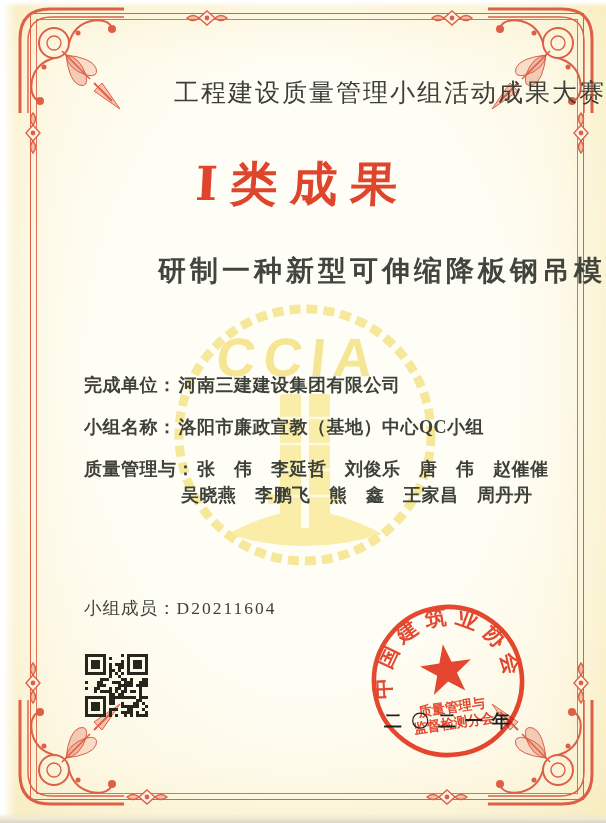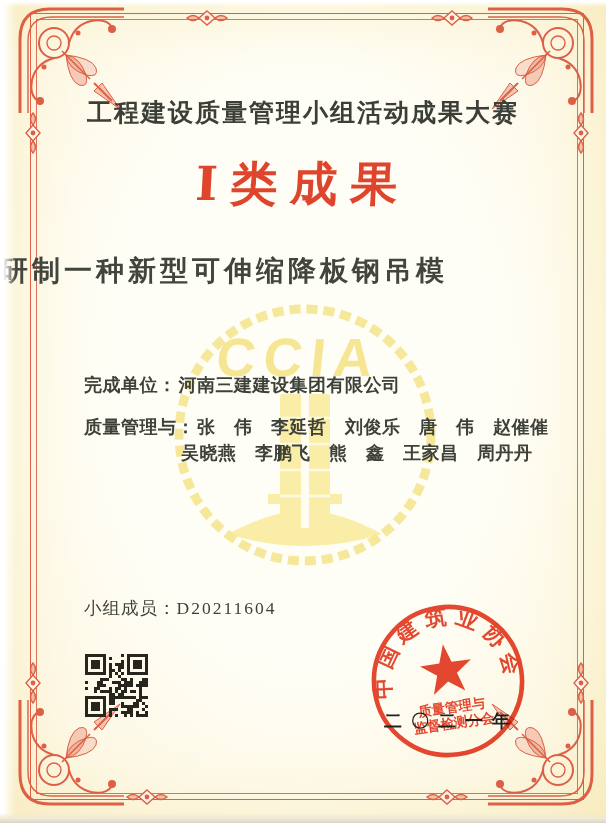--- a/index.html
+++ b/index.html
@@ -32,27 +32,27 @@
   .corner.bl{left:16px;bottom:15px;transform:scaleY(-1);}
   .corner.br{right:10px;bottom:15px;transform:scale(-1,-1);}
   .finial{position:absolute;width:44px;height:16px;pointer-events:none;}
   .finial.v{transform:rotate(90deg);}
 
   
   .watermark{position:absolute;left:168px;top:298px;width:274px;height:274px;
     opacity:.85;pointer-events:none;}
 
   
-  .title{position:absolute;left:0;right:0;top:96px;text-align:center;
+  .title{position:absolute;left:0;right:0;top:76px;text-align:right;
     font-family:"Liberation Sans","DejaVu Sans",sans-serif;
-    font-size:25px;font-weight:700;letter-spacing:2px;color:#3b3f38;}
+    font-size:25px;font-weight:400;letter-spacing:2px;color:#3b3f38;}
   .award{position:absolute;left:0;right:0;top:153px;text-align:center;
     font-size:47px;font-weight:700;letter-spacing:13px;color:#de452c;
     transform:skewX(-3deg);}
-  .subtitle{position:absolute;left:0;right:0;top:252px;text-align:left;
+  .subtitle{position:absolute;left:0;right:0;top:252px;text-align:right;
     font-size:28px;font-weight:700;letter-spacing:4px;color:#41453d;}
 
   .fields{position:absolute;left:84px;top:372px;width:460px;z-index:3;}
   .field-row{font-size:18px;font-weight:700;color:#3d4139;letter-spacing:.5px;
     line-height:26px;margin-bottom:16px;white-space:nowrap;}
   .field-row .lbl{margin-right:2px;}
   .members-line2{padding-left:97px;}
 
   .certno{position:absolute;left:84px;top:596px;font-size:17.5px;color:#3d4139;
     letter-spacing:1px;z-index:3;}
@@ -235,20 +235,23 @@
     </g>
   </svg>
 
   <div class="title">工程建设质量管理小组活动成果大赛</div>
   <div class="award">Ⅰ类成果</div>
   <div class="subtitle">研制一种新型可伸缩降板钢吊模</div>
 
   <div class="fields">
     <div class="field-row">
       <span class="lbl">完成单位：</span><span class="val">河南三建建设集团有限公司</span>
+    </div>
+    <div class="field-row">
+      <span class="lbl">小组名称：</span><span class="val">洛阳市廉政宣教（基地）中心QC小组</span>
     </div>
     <div class="field-row">
       <span class="lbl">质量管理与：</span><span class="val">张　伟　李延哲　刘俊乐　唐　伟　赵催催</span>
       <div class="members-line2">吴晓燕　李鹏飞　熊　鑫　王家昌　周丹丹</div>
     </div>
   </div>
 
   <div class="certno">
     <span>小组成员：</span><span class="num">D20211604</span>
   </div>

